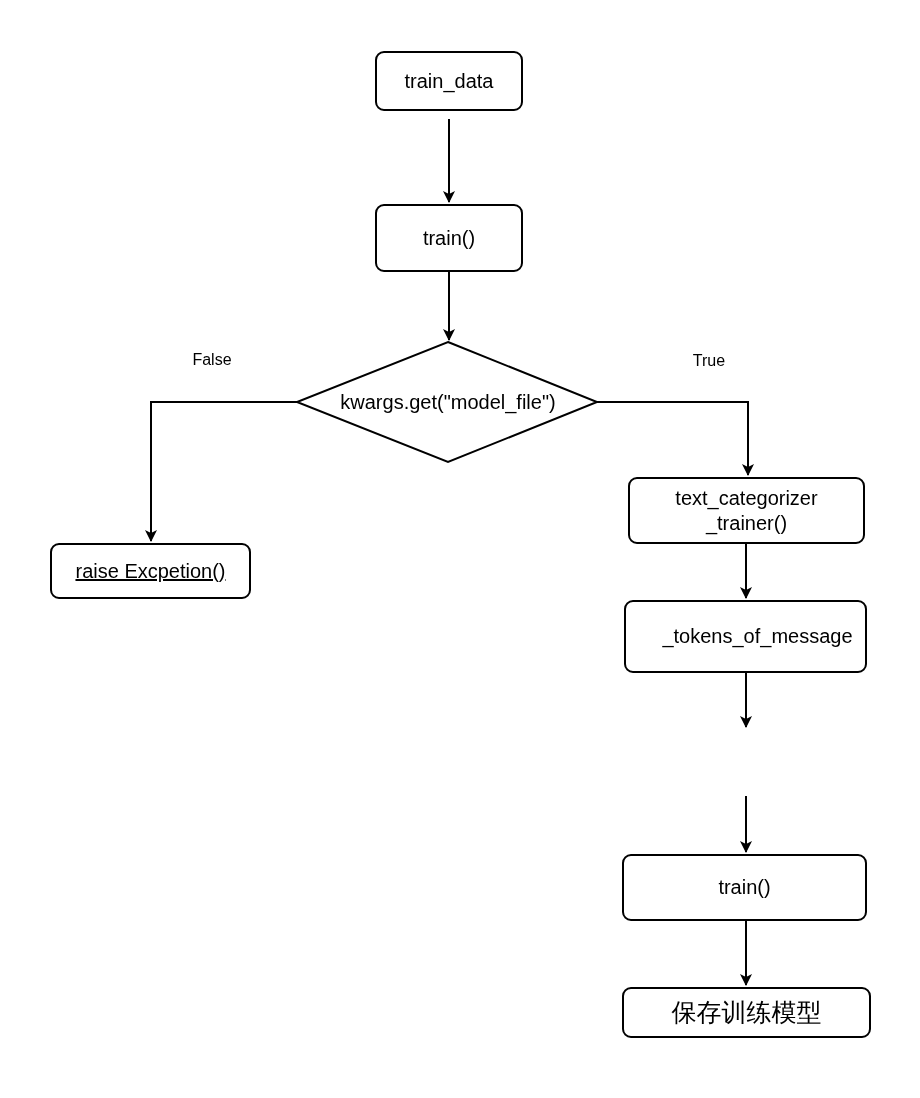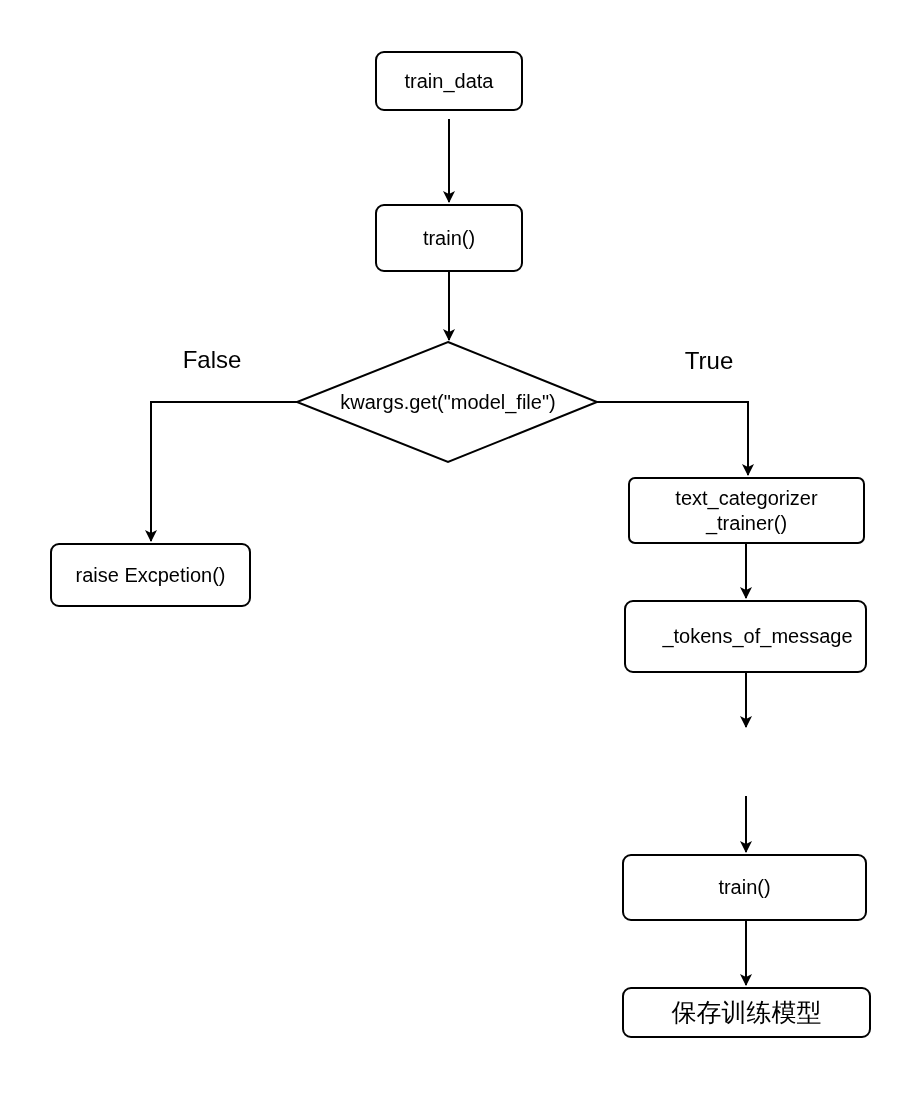--- a/index.html
+++ b/index.html
@@ -36,21 +36,21 @@
     line-height: 1.25;
     text-align: center;
     white-space: pre-line;
   }
   .node.cjk {
     font-size: 25px;
   }
   .float-label {
     position: absolute;
     color: #000000;
-    font-size: 24px;
+    font-size: 16px;
     white-space: nowrap;
     transform: translate(-50%, -50%);
   }
   .diamond-label {
     position: absolute;
     color: #000000;
     font-size: 20px;
     white-space: nowrap;
     transform: translate(-50%, -50%);
     text-align: center;
@@ -90,23 +90,23 @@
   <div class="node" style="left:375px; top:51px; width:148px; height:60px;">train_data</div>
 
   <div class="node" style="left:375px; top:204px; width:148px; height:68px;">train()</div>
 
   <div class="diamond-label" style="left:448px; top:402px;">kwargs.get("model_file")</div>
 
   <div class="float-label" style="left:212px; top:360px;">False</div>
 
   <div class="float-label" style="left:709px; top:361px;">True</div>
 
-  <div class="node" style="left:50px; top:543px; width:201px; height:64px;">raise Excpetion()</div>
+  <div class="node" style="left:50px; top:543px; width:201px; height:56px;text-decoration:underline;">raise Excpetion()</div>
 
-  <div class="node" style="left:628px; top:477px; width:237px; height:67px;border-radius:7px;">text_categorizer
+  <div class="node" style="left:628px; top:477px; width:237px; height:67px;">text_categorizer
 _trainer()</div>
 
   <div class="node" style="left:624px; top:600px; width:243px; height:73px;padding-left:24px;">_tokens_of_message</div>
 
 
   <div class="node" style="left:622px; top:854px; width:245px; height:67px;">train()</div>
 
   <div class="node cjk" style="left:622px; top:987px; width:249px; height:51px;">保存训练模型</div>
 
 </div>

